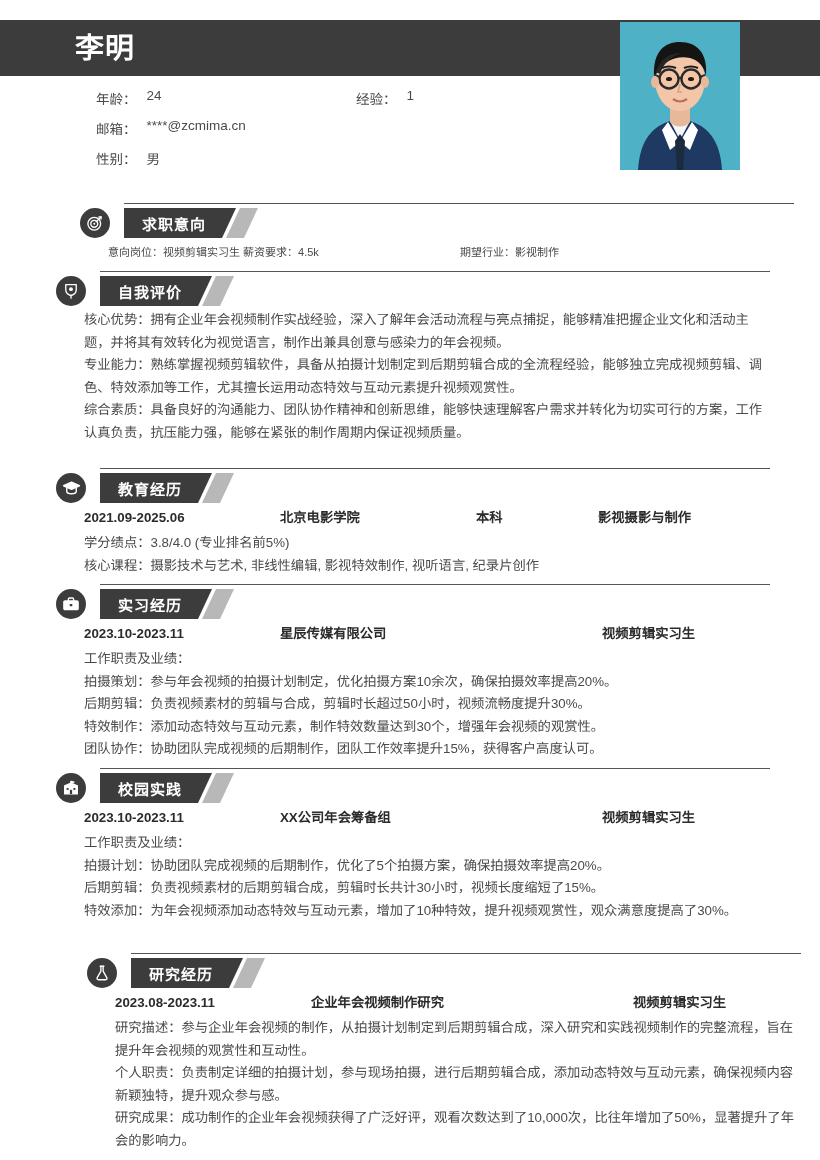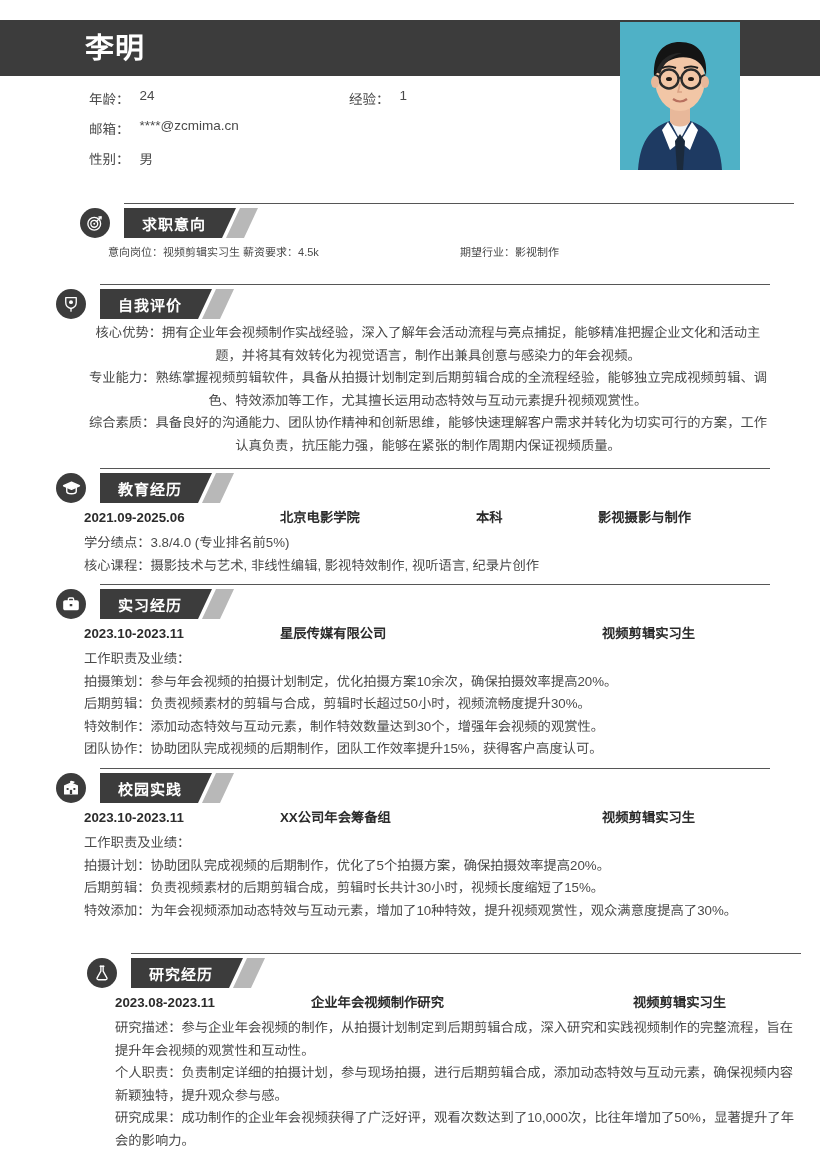--- a/index.html
+++ b/index.html
@@ -35,21 +35,21 @@
   .header-band-right {
     position: absolute;
     left: 740px;
     top: 20px;
     width: 80px;
     height: 56px;
     background: #3c3c3c;
   }
   .name {
     position: absolute;
-    left: 85px;
+    left: 75px;
     top: 29px;
     font-size: 29px;
     font-weight: bold;
     color: #ffffff;
     letter-spacing: 1px;
     line-height: 38px;
   }
 
   .photo {
     position: absolute;
@@ -57,21 +57,21 @@
     top: 22px;
     width: 120px;
     height: 148px;
     overflow: hidden;
     background: #4fb1c6;
   }
   .photo svg { display: block; }
 
   .contact {
     position: absolute;
-    left: 89px;
+    left: 96px;
     top: 88px;
     width: 520px;
     font-size: 13.5px;
     color: #4a4a4a;
   }
   .contact-row {
     display: flex;
     height: 30px;
     align-items: flex-start;
   }
@@ -270,21 +270,21 @@
       <div class="sec-slant" style="left:202px;"></div>
     </div>
     <div class="sec-body">
       <div class="intent-row">
         <span class="intent-left">意向岗位：视频剪辑实习生  薪资要求：4.5k</span>
         <span class="intent-right">期望行业：影视制作</span>
       </div>
     </div>
   </div>
 
-  <div class="section" style="top:284px;text-align:center;">
+  <div class="section" style="top:271px;">
     <div class="sec-head">
       <div class="sec-rule"></div>
       <div class="sec-icon">
         <svg width="18" height="18" viewBox="0 0 24 24" fill="none" stroke="#ffffff" stroke-width="1.8" stroke-linecap="round" stroke-linejoin="round">
           <path d="M5 3.5 L19 3.5 L19 10 C19 14.5 15.6 17.2 12 18 C8.4 17.2 5 14.5 5 10 Z"></path>
           <circle cx="12" cy="9.5" r="2.6" fill="#fff" stroke="none"></circle>
           <path d="M12 18 L12 21.5"></path>
         </svg>
       </div>
       <div class="sec-tag">自我评价</div>

